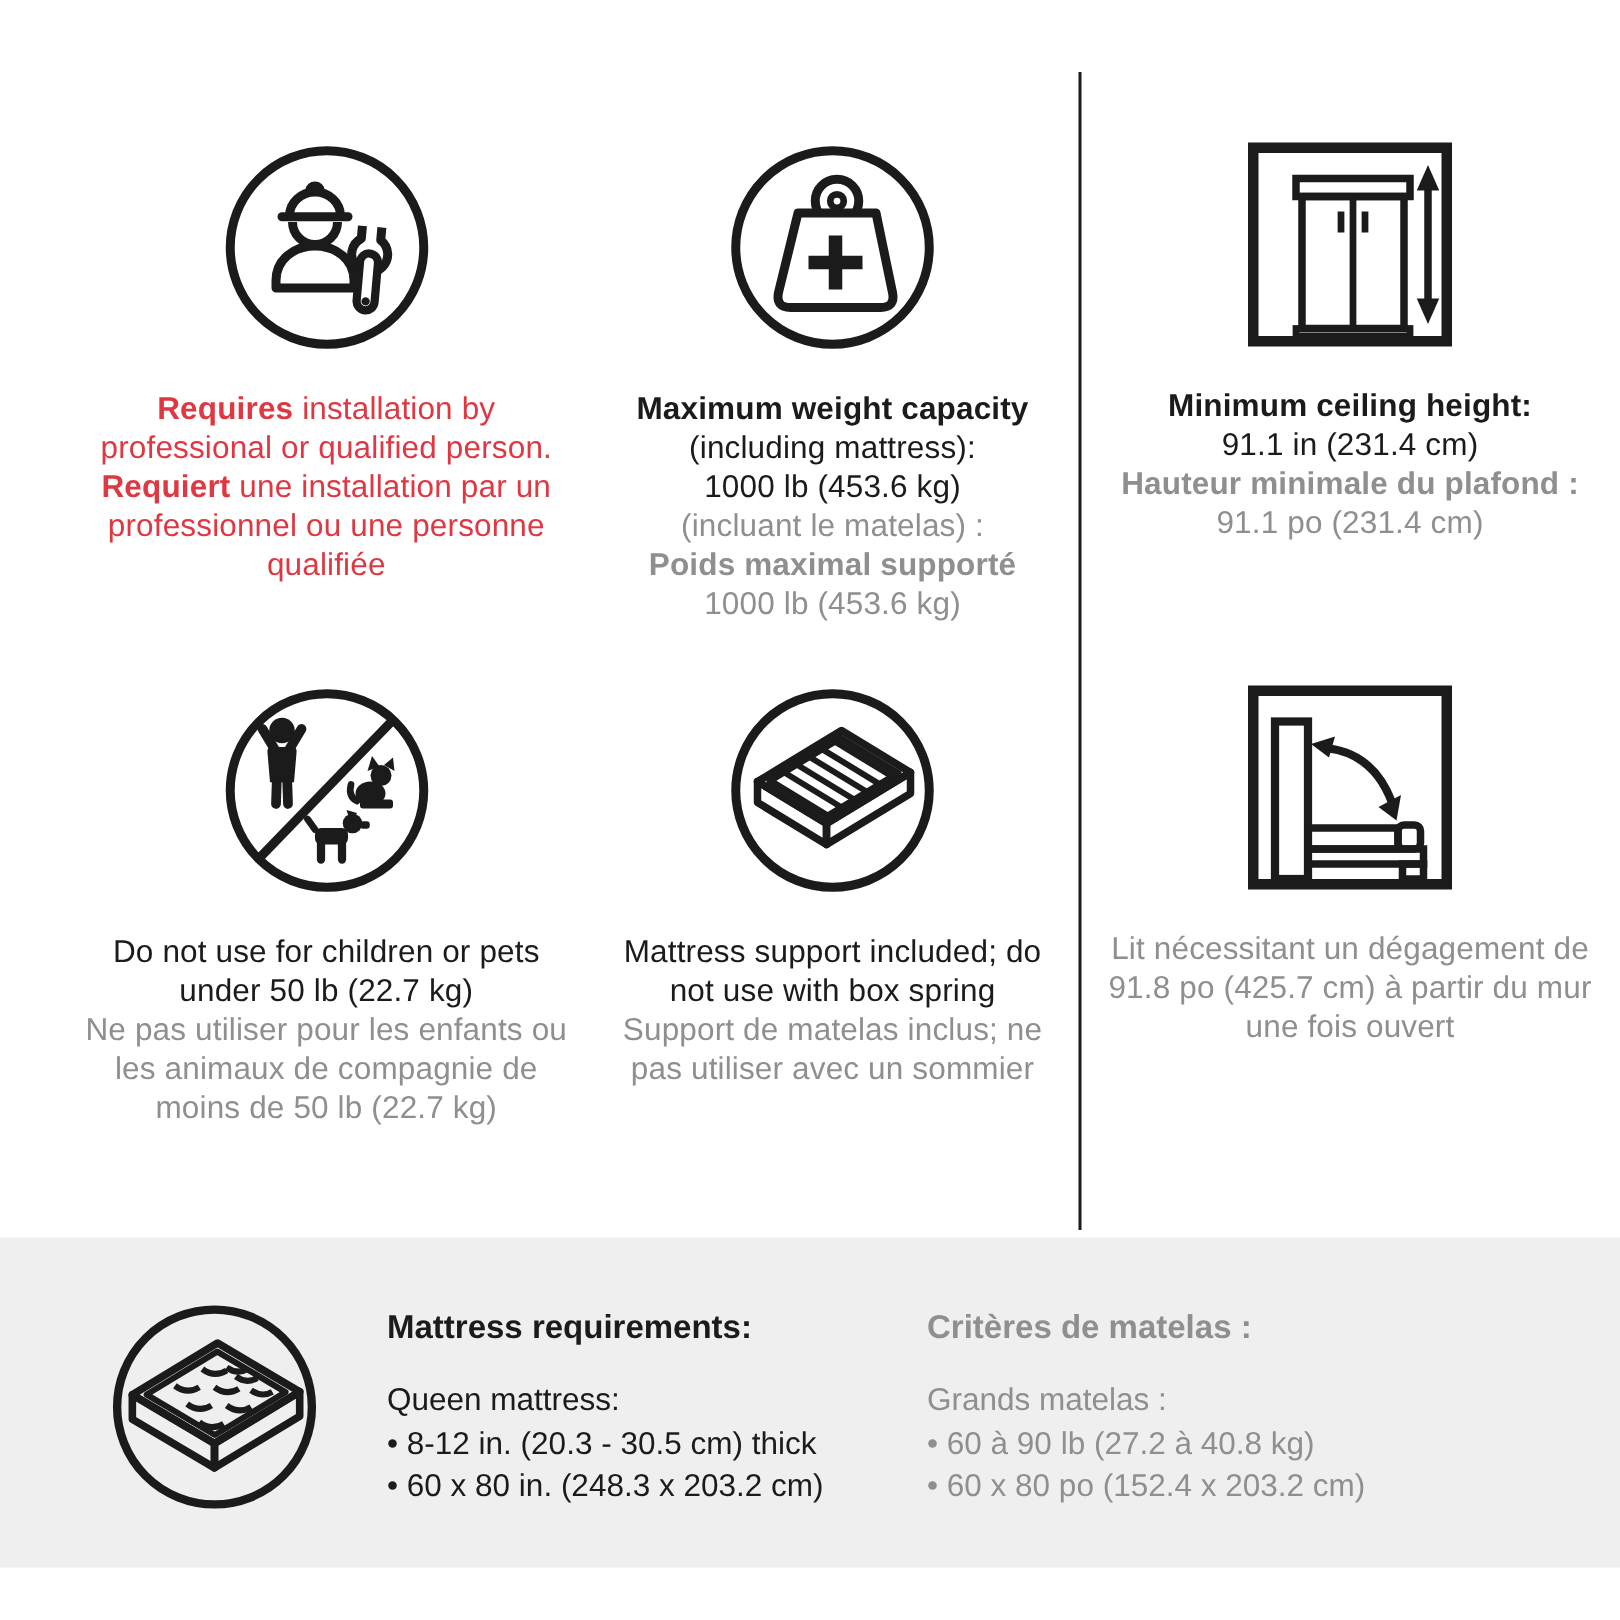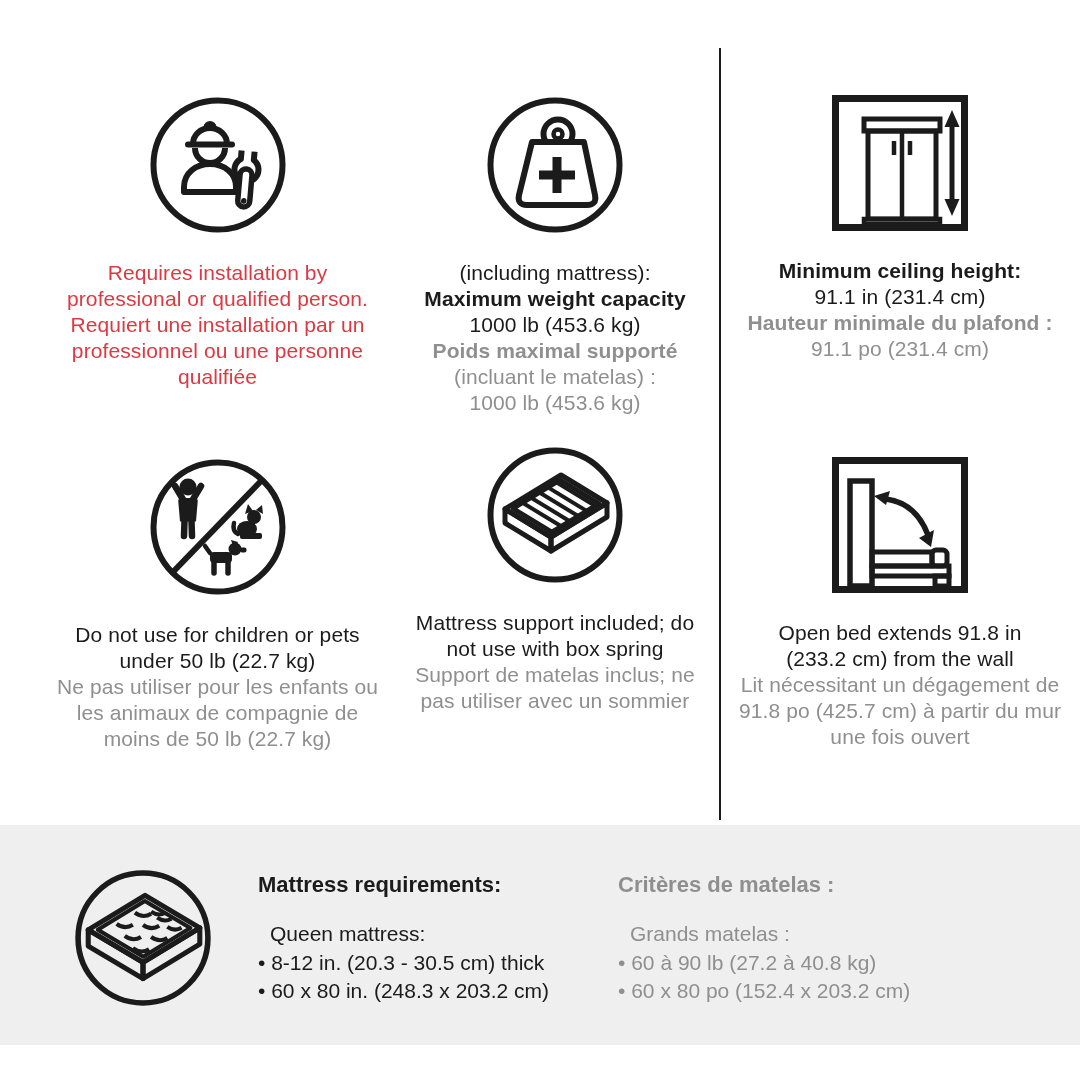--- a/index.html
+++ b/index.html
@@ -16,40 +16,40 @@
   .s4{fill:none;stroke:currentColor;stroke-width:4}
   .fillc{fill:currentColor;stroke:none}
   .wf{fill:#fff}
   .lc{stroke-linecap:round}
   .lj{stroke-linejoin:round}
   .t{font-size:21px;line-height:26px;margin:0;letter-spacing:.1px}
   .red{color:var(--red,#de3843)}
   .blk{color:var(--ink,#1b1b1b)}
   .gry{color:var(--gray,#8f8f8f)}
   .bold{font-weight:700}
-  strong{font-weight:400}
+  strong{font-weight:700}
   #p-install{left:30px;top:95px;width:375px}
   #p-weight{left:400px;top:95px;width:310px}
   #p-ceiling{left:730px;top:93px;width:340px}
   #p-children{left:30px;top:457px;width:375px}
-  #p-support{left:400px;top:445px;width:310px}
+  #p-support{left:400px;top:457px;width:310px}
   #p-openbed{left:730px;top:455px;width:340px}
   #p-install p{max-width:338px}
   #p-children p{max-width:335px}
   #p-support p{max-width:307px}
   #p-openbed .en{max-width:282px}
   #p-openbed .fr{max-width:348px}
   .divider{position:absolute;left:719px;top:48px;width:2px;height:772px;background:var(--ink,#1b1b1b)}
   .band{position:absolute;left:0;top:825px;width:1080px;height:220px;background:var(--band,#efefef)}
   .band .icon{position:absolute;left:72px;top:42px;margin:0}
   .band-col{position:absolute;top:46px;text-align:left}
   #band-en{left:258px;width:350px}
   #band-fr{left:618px;width:462px}
   .band-title{font-size:22px;line-height:27px;font-weight:700;margin:0 0 22px}
-  .band-sub{font-size:21px;line-height:27px;margin:0 12px 2px}
+  .band-sub{font-size:21px;line-height:27px;margin:0 0 2px}
   .band-list{list-style:none;margin:0;padding:0;font-size:21px;line-height:28px}
   .band-list li::before{content:"• "}
 </style>
 </head>
 <body>
 
 <div class="canvas">
 
   <div class="divider"></div>
 
@@ -73,25 +73,25 @@
 
   <section class="panel" id="p-weight">
     <svg class="icon" width="140" height="140" viewBox="0 0 140 140">
       <circle class="s6" cx="70" cy="70" r="64.5"></circle>
       <circle class="s6" cx="73" cy="39" r="14.5"></circle>
       <path class="s6 lj wf" d="M47,47 H99 L110,100 q2,10 -8,10 H42 q-10,0 -8,-10 z"></path>
       <circle class="s45" cx="73" cy="39" r="4.5"></circle>
       <rect class="fillc" x="67.5" y="62" width="9" height="36"></rect>
       <rect class="fillc" x="54" y="75.5" width="36" height="9"></rect>
     </svg>
+    <div class="t blk bold">Maximum weight capacity</div>
     <div class="t blk">(including mattress):</div>
-    <div class="t blk bold">Maximum weight capacity</div>
     <div class="t blk">1000 lb (453.6 kg)</div>
+    <div class="t gry">(incluant le matelas) :</div>
     <div class="t gry bold">Poids maximal supporté</div>
-    <div class="t gry">(incluant le matelas) :</div>
     <div class="t gry">1000 lb (453.6 kg)</div>
   </section>
 
   <section class="panel" id="p-ceiling">
     <svg class="icon" width="140" height="140" viewBox="0 0 140 140">
       <rect class="s7" x="5.5" y="5.5" width="129" height="129"></rect>
       <rect class="s5" x="34" y="26" width="76" height="12"></rect>
       <rect class="s5" x="38" y="38" width="68" height="88"></rect>
       <line class="s45" x1="72" y1="38" x2="72" y2="126"></line>
       <line class="s45" x1="64" y1="48" x2="64" y2="62"></line>
@@ -163,21 +163,20 @@
       <rect class="s7" x="5.5" y="5.5" width="129" height="129"></rect>
       <rect class="s55" x="20" y="26" width="22" height="105"></rect>
       <rect class="s5" x="42" y="97" width="60" height="14"></rect>
       <rect class="s5" x="102" y="95" width="15" height="16" rx="4"></rect>
       <rect class="s5" x="42" y="111" width="77" height="10"></rect>
       <rect class="s5" x="105" y="121" width="14" height="10"></rect>
       <path class="s55" d="M56,44 Q86,48 98,80"></path>
       <polygon class="fillc" points="44,41 60,36 56,50"></polygon>
       <polygon class="fillc" points="101,92 104,75 89,83"></polygon>
     </svg>
-    <p class="t blk en">Open bed extends 91.8 in (233.2 cm) from the wall</p>
     <p class="t gry fr">Lit nécessitant un dégagement de 91.8 po (425.7 cm) à partir du mur une fois ouvert</p>
   </section>
 
   <section class="band">
     <svg class="icon" width="142" height="142" viewBox="0 0 140 140">
       <circle class="s55" cx="70" cy="70" r="64"></circle>
       <polygon class="s5 lj" points="16,62 72,28 126,60 70,94"></polygon>
       <polygon class="s4 lj" points="25.4,61.8 71.8,33.6 116.7,60.2 70.2,88.4"></polygon>
       <path class="s4" d="M44,56 q8,6 16,1"></path>
       <path class="s4" d="M62,45 q8,6 16,1"></path>

